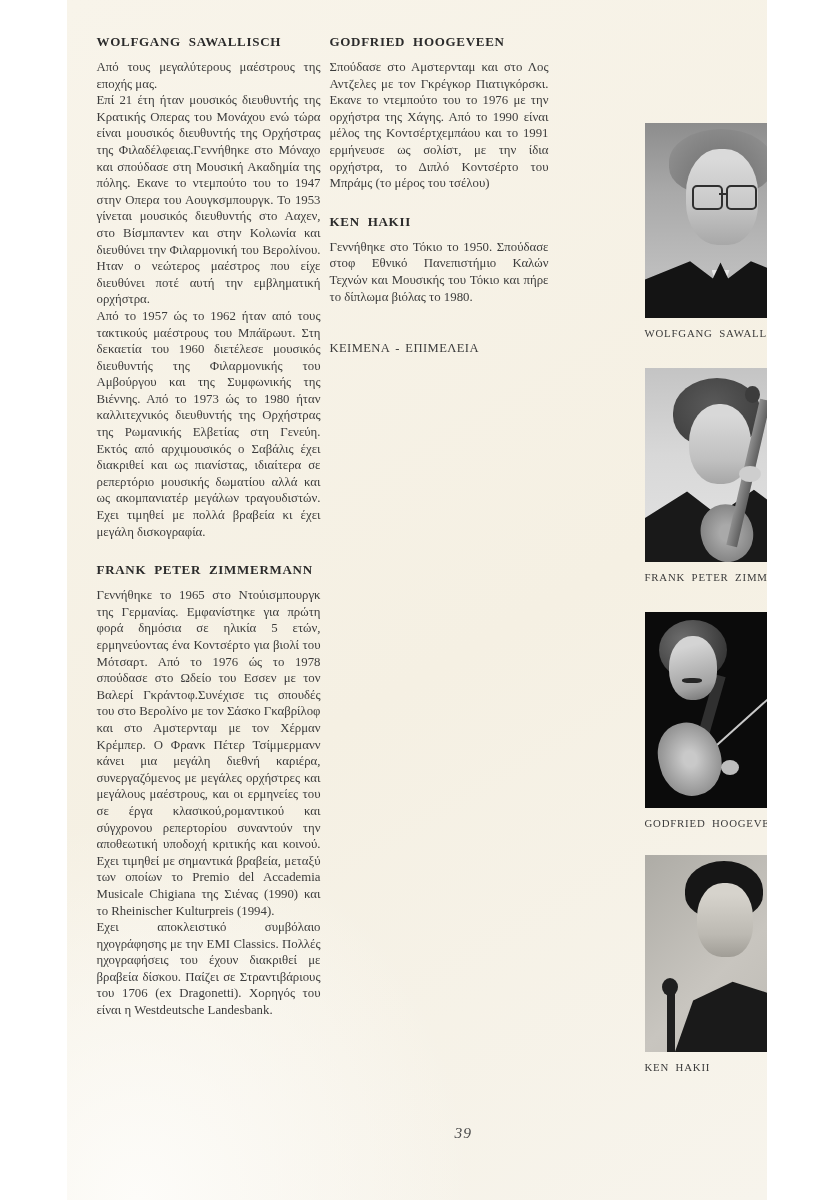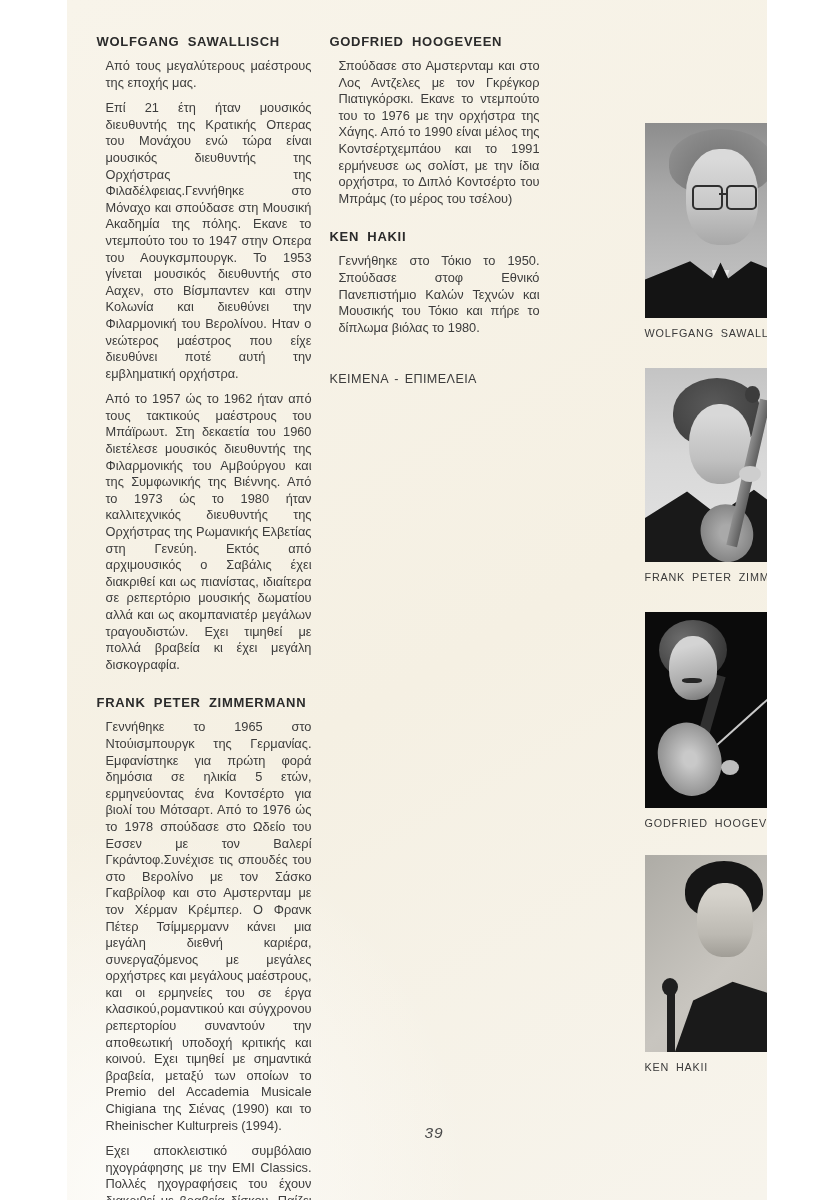--- a/index.html
+++ b/index.html
@@ -4,35 +4,35 @@
 <style>
   html,body{margin:0;padding:0;}
   .page{
     position:relative;
     width:700px;height:1200px;
     margin:0 auto;
     overflow:hidden;
     background:
       radial-gradient(120% 80% at 10% 100%, #fdfcf9 0%, rgba(253,252,249,0) 40%),
       linear-gradient(150deg, #f8f4ea 0%, #f5f0e3 55%, #f7f4ec 100%);
-    font-family:Liberation Sans, sans-serif;
+    font-family:Liberation Serif, serif;
     color:#3a3a3a;
   }
   .col{position:absolute;top:34px;}
   .col-left{left:30px;width:224px;}
   .col-mid{left:263px;width:219px;}
   h2.section-heading{
     font-size:13px;font-weight:bold;color:#2b2b2b;
     letter-spacing:.7px;word-spacing:4px;
     margin:0 0 9px 0;
   }
   .section{margin:0;}
   .section + .section{margin-top:22px;}
   .section p{
-    margin:9px;
+    margin:0;
     font-size:12.8px;line-height:16.6px;
     text-align:justify;
     color:#3c3c3c;
   }
   .credits{
     margin-top:32px;
     font-size:12.6px;line-height:22px;
     letter-spacing:.4px;word-spacing:2px;
     color:#3c3c3c;
   }
@@ -97,21 +97,21 @@
     background:linear-gradient(180deg,#d6d3cc 15%,#bcb9b2 70%,#a09d96 100%);}
   .p4-suit{bottom:0;right:0;width:152px;height:78px;background:#1a1a1a;
     clip-path:polygon(20% 100%,32% 34%,58% 10%,100% 36%,100% 100%);}
   .p4-shirt{bottom:12px;left:70px;width:22px;height:32px;background:#dcdcda;
     clip-path:polygon(0 0,100% 0,50% 100%);}
   .p4-tie{bottom:0;left:77px;width:9px;height:36px;transform:rotate(4deg);background:#3d3d3d;}
   .p4-scroll-neck{bottom:0;left:22px;width:8px;height:62px;background:#1f1f1f;}
   .p4-scroll-head{bottom:56px;left:17px;width:16px;height:18px;border-radius:50%;background:#1f1f1f;}
   
   .page-number{
-    position:absolute;left:358px;top:1124px;
+    position:absolute;left:388px;top:1124px;
     font-style:italic;font-size:15.5px;color:#4a4a4a;letter-spacing:1px;
   }
 </style>
 </head>
 <body>
 
 <div class="page">
 
   <div class="col col-left">
     <div class="section">

